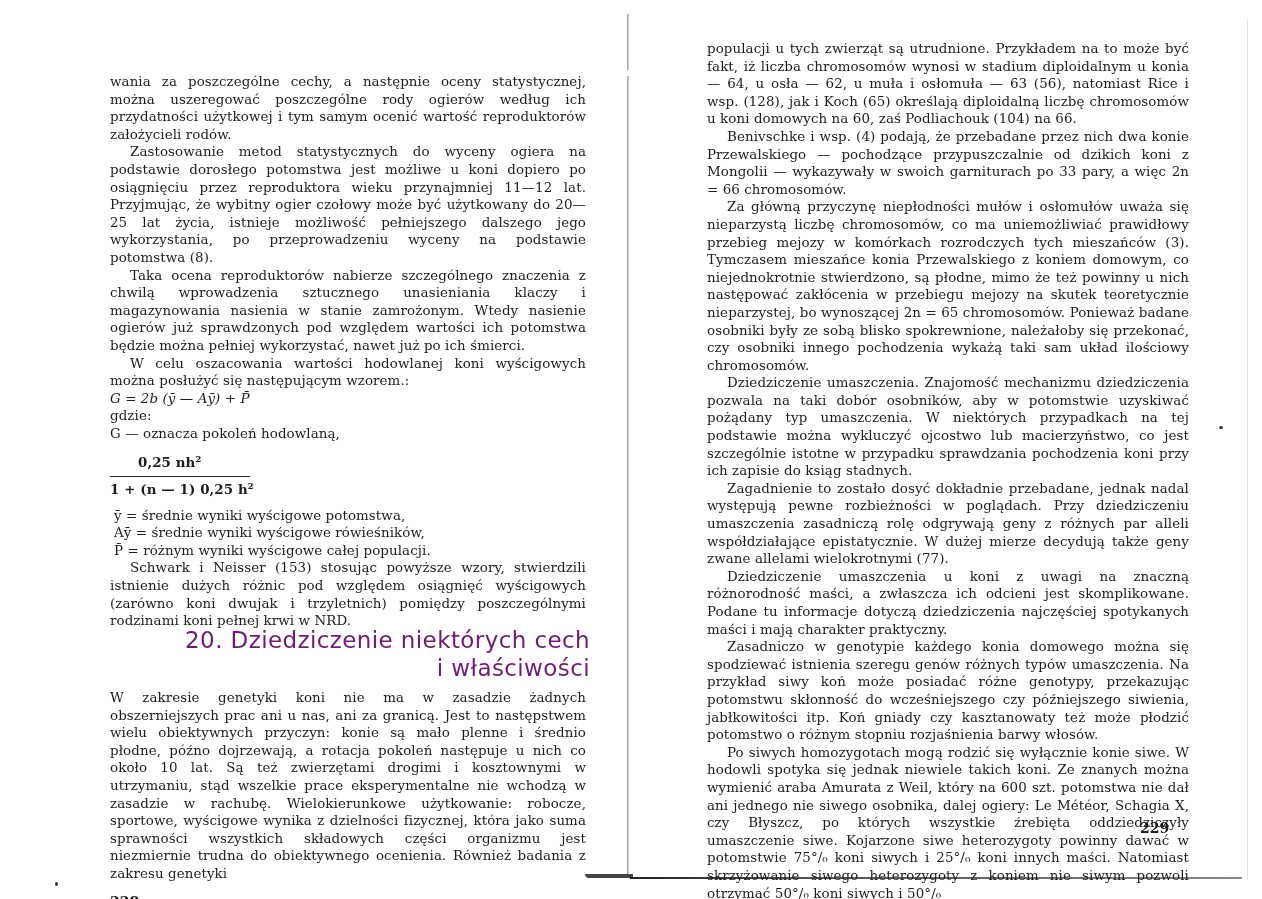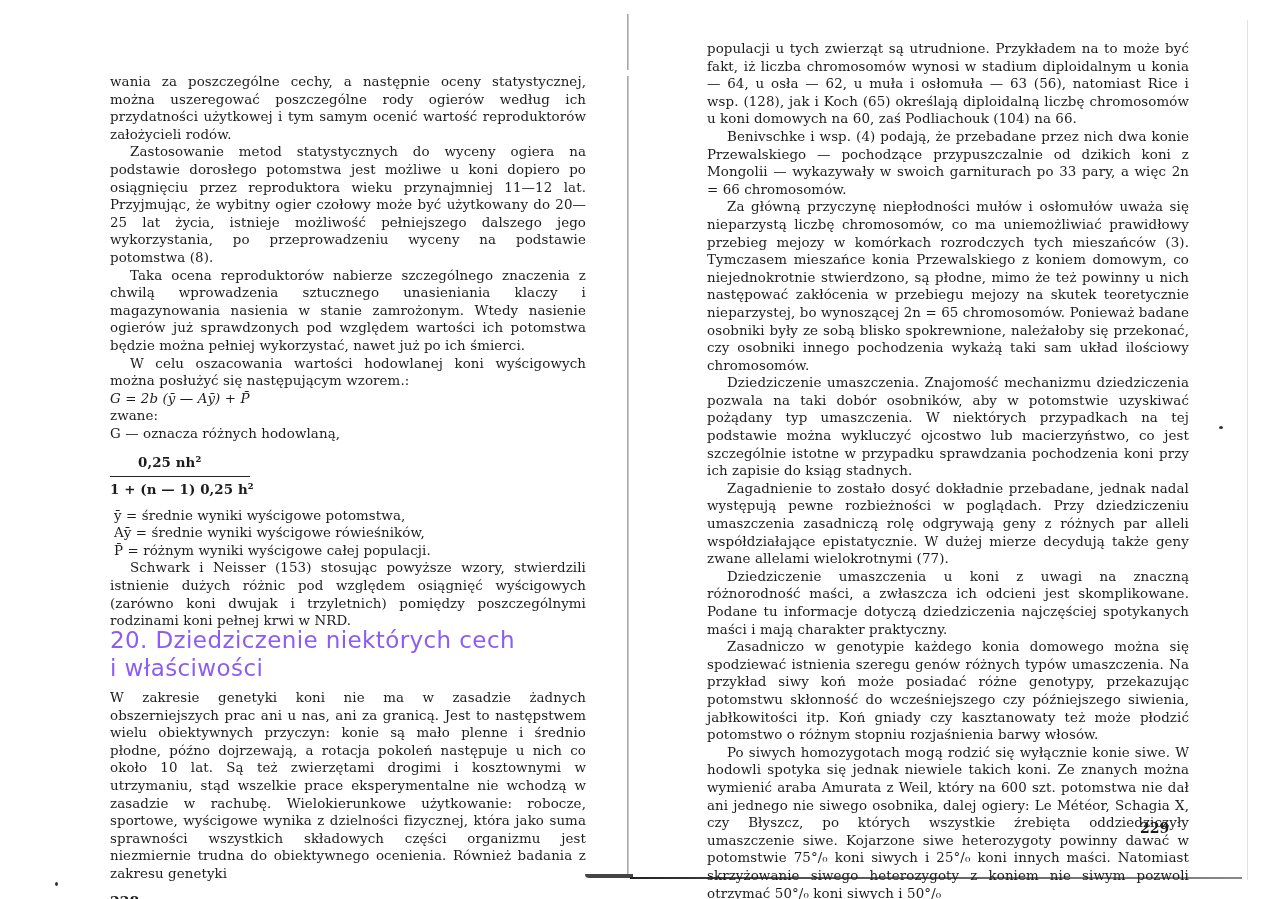--- a/index.html
+++ b/index.html
@@ -38,41 +38,41 @@
   .formula { font-style:italic; margin:12px 0 10px 0; }
   .gdzie { margin-top:6px; }
   .fraction { display:inline-block; margin:12px 0 8px 0; text-align:center; }
   .frac-num { display:block; padding:0 0 4px 28px; text-align:left; font-weight:bold; }
   .frac-line { display:block; border-top:1.5px solid #222; width:140px; }
   .frac-den { display:block; padding-top:4px; text-align:left; font-weight:bold; }
   .defs { padding-left:4px; }
   .heading {
     position:absolute; left:110px; top:597px; width:480px;
     font-family:"DejaVu Sans", sans-serif; font-size:23px; line-height:28px;
-    letter-spacing:0.4px; color:#8b5cf6;
+    letter-spacing:0.4px; color:#701a75;text-align:right;
   }
   .page-number {
     position:absolute; font-size:14px; font-weight:bold; font-family:"DejaVu Serif", serif;
   }
   .pn-left { left:110px; top:865px; }
   .pn-right { left:1140px; top:820px;text-align:center; }
   .speck { position:absolute; background:#333; border-radius:50%; }
 </style>
 </head>
 <body>
 
 <div class="page page-left">
   <div class="text-block left-text" style="top:44px;">
     <p>wania za poszczególne cechy, a następnie oceny statystycznej, można uszeregować poszczególne rody ogierów według ich przydatności użytkowej i tym samym ocenić wartość reproduktorów założycieli rodów.</p>
     <p class="indent">Zastosowanie metod statystycznych do wyceny ogiera na podstawie dorosłego potomstwa jest możliwe u koni dopiero po osiągnięciu przez reproduktora wieku przynajmniej 11—12 lat. Przyjmując, że wybitny ogier czołowy może być użytkowany do 20—25 lat życia, istnieje możliwość pełniejszego dalszego jego wykorzystania, po przeprowadzeniu wyceny na podstawie potomstwa (8).</p>
     <p class="indent">Taka ocena reproduktorów nabierze szczególnego znaczenia z chwilą wprowadzenia sztucznego unasieniania klaczy i magazynowania nasienia w stanie zamrożonym. Wtedy nasienie ogierów już sprawdzonych pod względem wartości ich potomstwa będzie można pełniej wykorzystać, nawet już po ich śmierci.</p>
     <p class="indent">W celu oszacowania wartości hodowlanej koni wyścigowych można posłużyć się następującym wzorem.:</p>
     <p class="formula">G = 2b (ȳ — Aȳ) + P̄</p>
-    <p class="gdzie">zwane:</p>
-    <p>G — oznacza różnych hodowlaną,</p>
+    <p class="gdzie">gdzie:</p>
+    <p>G — oznacza pokoleń hodowlaną,</p>
     <div class="fraction">
       <span class="frac-num">0,25 nh²</span>
       <span class="frac-line"></span>
       <span class="frac-den">1 + (n — 1) 0,25 h²</span>
     </div>
     <div class="defs">
       <p>ȳ = średnie wyniki wyścigowe potomstwa,</p>
       <p>Aȳ = średnie wyniki wyścigowe rówieśników,</p>
       <p>P̄ = różnym wyniki wyścigowe całej populacji.</p>
     </div>

